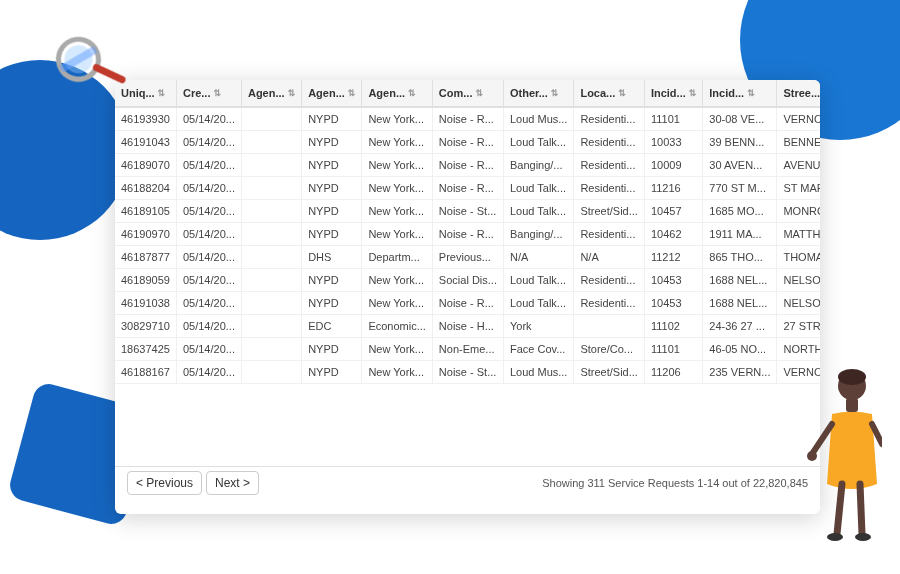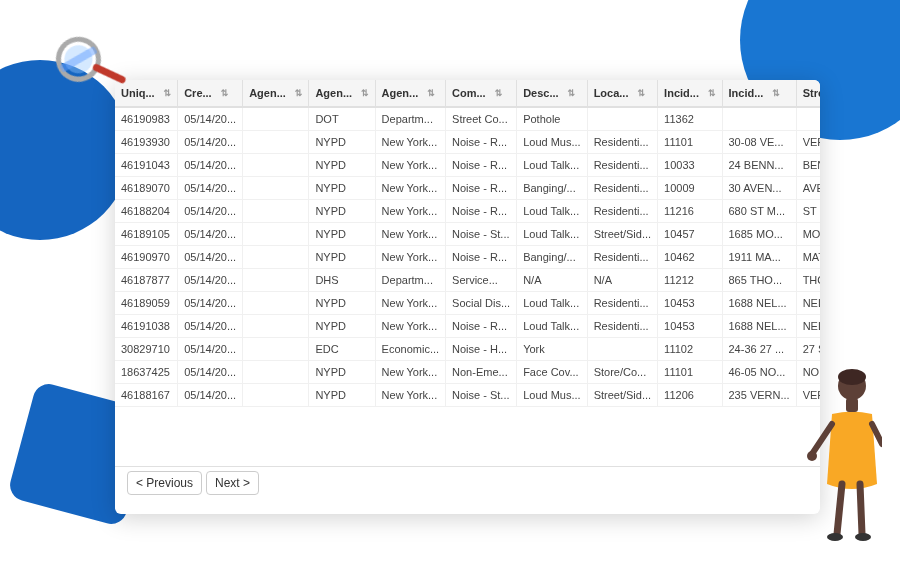--- a/index.html
+++ b/index.html
@@ -104,21 +104,21 @@
       border-right: 1px solid #e0e0e0;
       white-space: nowrap;
       font-size: 11px;
       cursor: pointer;
       user-select: none;
     }
 
     thead th .col-header {
       display: flex;
       align-items: center;
-      gap: 9px;
+      gap: 3px;
     }
 
     thead th .sort-icon {
       color: #999;
       font-size: 9px;
     }
 
     tbody tr {
       border-bottom: 1px solid #f0f0f0;
     }
@@ -255,21 +255,21 @@
               </div>
             </th>
             <th>
               <div class="col-header">
                 <span>Com...</span>
                 <span class="sort-icon">⇅</span>
               </div>
             </th>
             <th>
               <div class="col-header">
-                <span>Desc...</span>
+                <span>Other...</span>
                 <span class="sort-icon">⇅</span>
               </div>
             </th>
             <th>
               <div class="col-header">
                 <span>Loca...</span>
                 <span class="sort-icon">⇅</span>
               </div>
             </th>
             <th>
@@ -285,33 +285,20 @@
               </div>
             </th>
             <th>
               <div class="col-header">
                 <span>Stree...</span>
               </div>
             </th>
           </tr>
       </thead>
       <tbody id="table-body">
-      <tr>
-            <td>46190983</td>
-            <td>05/14/20...</td>
-            <td></td>
-            <td>DOT</td>
-            <td>Departm...</td>
-            <td>Street Co...</td>
-            <td>Pothole</td>
-            <td></td>
-            <td>11362</td>
-            <td></td>
-            <td></td>
-          </tr>
           <tr>
             <td>46193930</td>
             <td>05/14/20...</td>
             <td></td>
             <td>NYPD</td>
             <td>New York...</td>
             <td>Noise - R...</td>
             <td>Loud Mus...</td>
             <td>Residenti...</td>
             <td>11101</td>
@@ -321,21 +308,21 @@
           <tr>
             <td>46191043</td>
             <td>05/14/20...</td>
             <td></td>
             <td>NYPD</td>
             <td>New York...</td>
             <td>Noise - R...</td>
             <td>Loud Talk...</td>
             <td>Residenti...</td>
             <td>10033</td>
-            <td>24 BENN...</td>
+            <td>39 BENN...</td>
             <td>BENNETT...</td>
           </tr>
           <tr>
             <td>46189070</td>
             <td>05/14/20...</td>
             <td></td>
             <td>NYPD</td>
             <td>New York...</td>
             <td>Noise - R...</td>
             <td>Banging/...</td>
@@ -347,21 +334,21 @@
           <tr>
             <td>46188204</td>
             <td>05/14/20...</td>
             <td></td>
             <td>NYPD</td>
             <td>New York...</td>
             <td>Noise - R...</td>
             <td>Loud Talk...</td>
             <td>Residenti...</td>
             <td>11216</td>
-            <td>680 ST M...</td>
+            <td>770 ST M...</td>
             <td>ST MARK...</td>
           </tr>
           <tr>
             <td>46189105</td>
             <td>05/14/20...</td>
             <td></td>
             <td>NYPD</td>
             <td>New York...</td>
             <td>Noise - St...</td>
             <td>Loud Talk...</td>
@@ -382,21 +369,21 @@
             <td>10462</td>
             <td>1911 MA...</td>
             <td>MATTHE...</td>
           </tr>
           <tr>
             <td>46187877</td>
             <td>05/14/20...</td>
             <td></td>
             <td>DHS</td>
             <td>Departm...</td>
-            <td>Service...</td>
+            <td>Previous...</td>
             <td>N/A</td>
             <td>N/A</td>
             <td>11212</td>
             <td>865 THO...</td>
             <td>THOMAS ...</td>
           </tr>
           <tr>
             <td>46189059</td>
             <td>05/14/20...</td>
             <td></td>
@@ -463,14 +450,15 @@
           </tr>
         </tbody>
     </table>
   </div>
 
   <div class="table-footer">
     <div class="pagination">
       <button class="btn-prev">&lt; Previous</button>
       <button class="btn-next">Next &gt;</button>
     </div>
+    <div class="showing-text">Showing 311 Service Requests 1-14 out of 22,820,845</div>
   </div>
 </div>
 
 </body></html>

